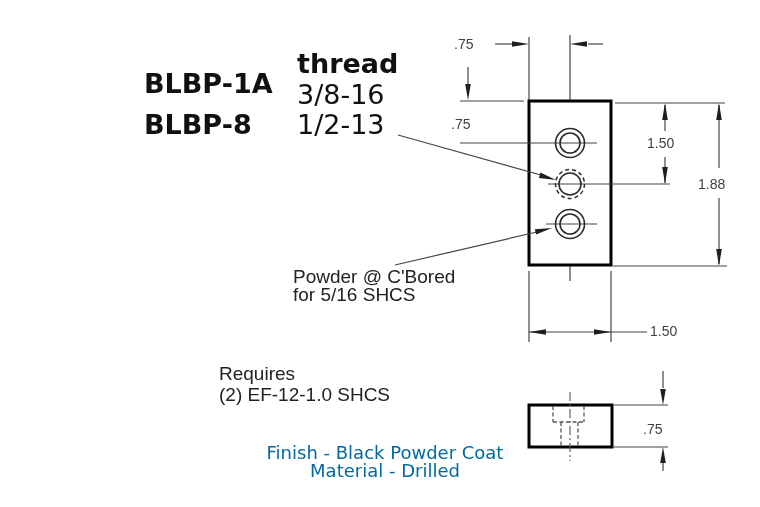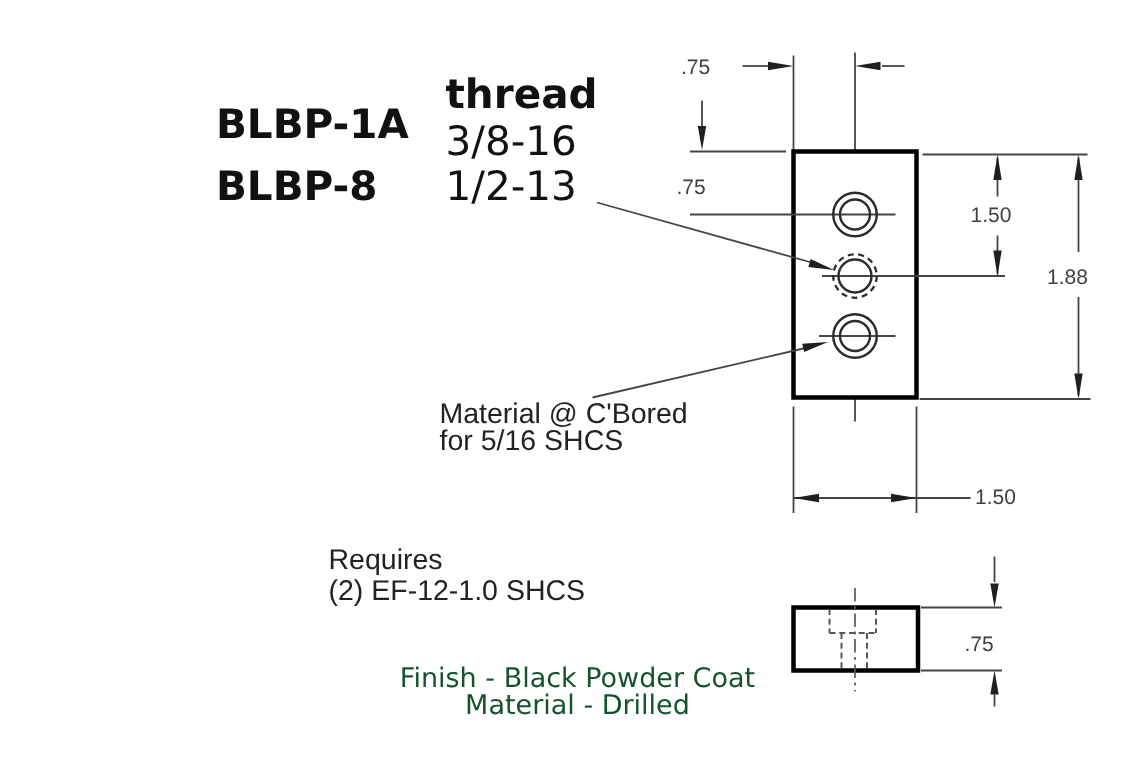--- a/index.html
+++ b/index.html
@@ -9,21 +9,21 @@
   }
   .abs{position:absolute;white-space:nowrap;}
   .hdr{font-family:"DejaVu Sans",sans-serif;font-size:27px;line-height:24px;}
   .hdr.b{font-weight:bold;}
   .dim{font-size:14px;line-height:20px;color:#404040;}
   .note{font-size:19px;color:#222;}
   .cbore-note{line-height:18px;}
   .requires-note{line-height:21px;}
   .finish-block{
     font-family:"DejaVu Sans",sans-serif;font-size:18px;line-height:18px;
-    width:300px;text-align:center;color:#14532d;
+    width:300px;text-align:center;color:#0369a1;
   }
   svg{position:absolute;left:0;top:0;}
   .thin{stroke:#454545;stroke-width:1.2;fill:none;}
   .outline{stroke:#000;stroke-width:3;fill:#fff;}
   .circ{stroke:#2b2b2b;stroke-width:1.6;fill:none;}
   .dashed{stroke:#555;stroke-width:1.3;fill:none;stroke-dasharray:4 2.5;}
   .cdash{stroke:#2b2b2b;stroke-width:1.5;fill:none;stroke-dasharray:4 3;}
   .cl{stroke:#555;stroke-width:1.1;fill:none;stroke-dasharray:9 3 2 3;}
   .ah{fill:#1f1f1f;stroke:none;}
 </style>
@@ -115,21 +115,21 @@
   <div class="abs hdr" style="left:297px;top:113px;">1/2-13</div>
 
   <div class="abs dim" style="left:454px;top:34px;">.75</div>
   <div class="abs dim" style="left:451px;top:114px;">.75</div>
   <div class="abs dim" style="left:647px;top:133px;">1.50</div>
   <div class="abs dim" style="left:698px;top:174px;">1.88</div>
   <div class="abs dim" style="left:650px;top:321px;">1.50</div>
   <div class="abs dim" style="left:643px;top:419px;">.75</div>
 
   <div class="abs note cbore-note" style="left:293px;top:268px;">
-    <div>Material @ C'Bored</div>
+    <div>Powder @ C'Bored</div>
     <div>for 5/16 SHCS</div>
   </div>
 
   <div class="abs note requires-note" style="left:219px;top:363px;">
     <div>Requires</div>
     <div>(2) EF-12-1.0 SHCS</div>
   </div>
 
   <div class="abs finish-block" style="left:235px;top:444px;">
     <div>Finish - Black Powder Coat</div>

